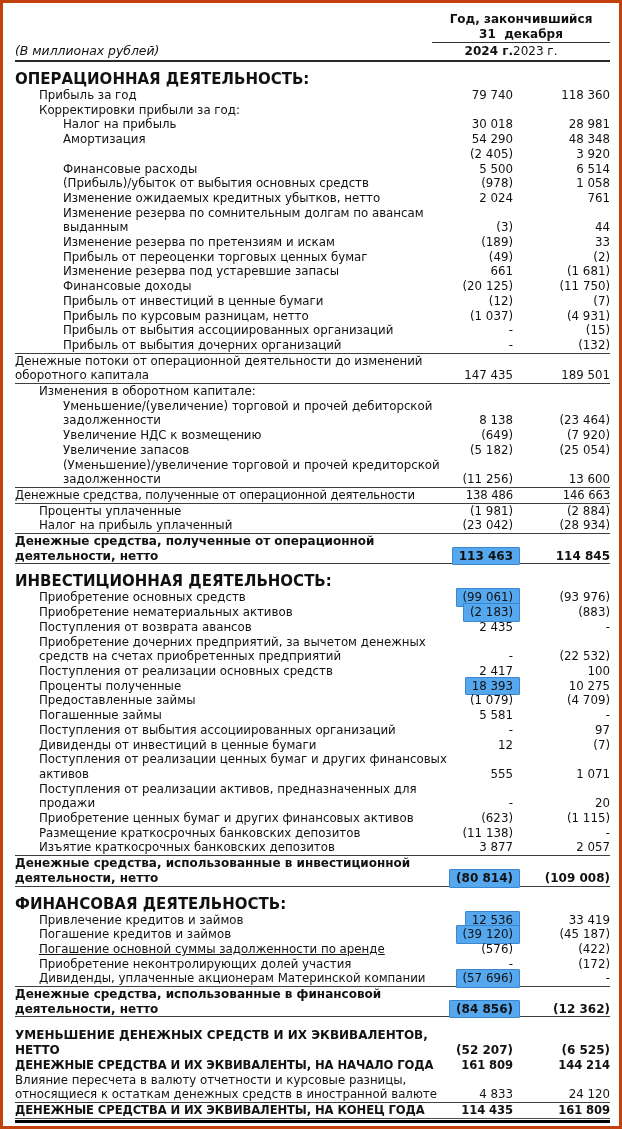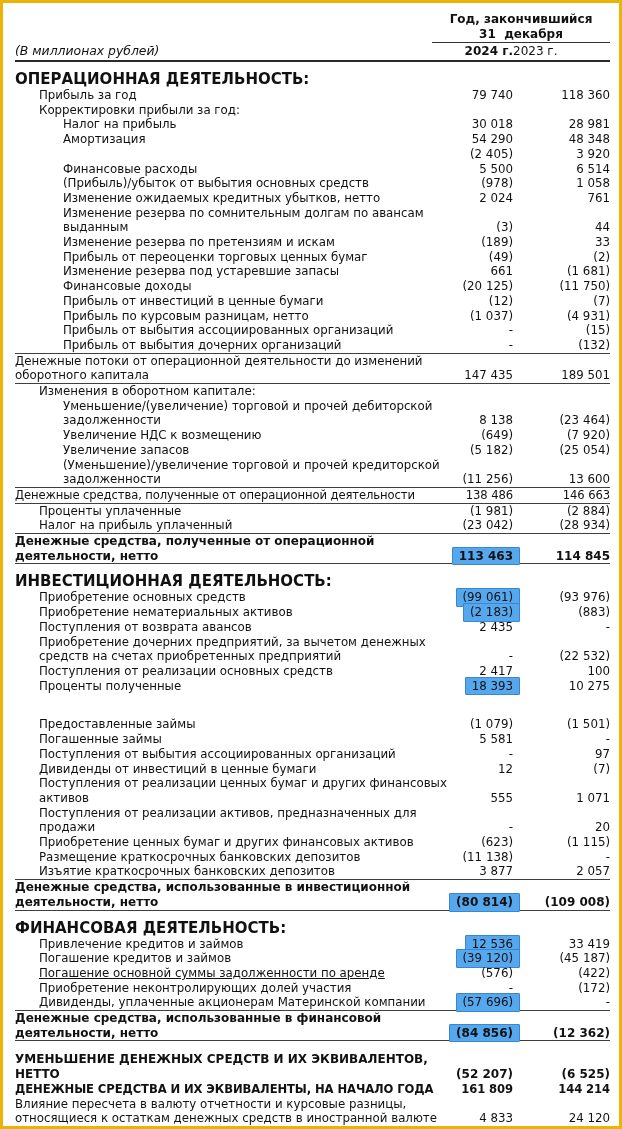--- a/index.html
+++ b/index.html
@@ -1,20 +1,20 @@
 <!DOCTYPE html>
 <html lang="ru" style="--hl: #55a7ee; --hlb: #3a86cf;"><head>
 <meta charset="utf-8">
 <style>
   html,body{margin:0;padding:0;background:#ffffff;}
   .page{
     position:relative;
     width:622px;height:1129px;
     box-sizing:border-box;
-    border:3px solid #eab308;
+    border:3px solid #c2410c;
     background:#fff;
     font-family:"DejaVu Sans","Liberation Sans",sans-serif;
     color:#111;
     overflow:hidden;
   }
   .content{padding:9px 9px 0 12px;}
   
   .hdr{border-bottom:2px solid #2a2a2a;padding-bottom:1px;}
   .hdr-right{width:178px;margin-left:auto;}
   .hdr-line1{font-weight:bold;font-size:12px;line-height:15px;text-align:center;white-space:pre;}
@@ -244,23 +244,23 @@
           <div class="label" style="padding-left: 24px;">Поступления от реализации основных средств</div>
           <div class="val v1"><span>2 417</span></div>
           <div class="val v2"><span>100</span></div>
         </div>
         <div class="row">
           <div class="label" style="padding-left: 24px;">Проценты полученные</div>
           <div class="val v1"><span class="hl">18 393</span></div>
           <div class="val v2"><span>10 275</span></div>
         </div>
         <div class="row">
-          <div class="label" style="padding-left: 24px; margin-top: 24px;">Предоставленные займы</div>
+          <div class="label" style="padding-left: 24px;">Предоставленные займы</div>
           <div class="val v1"><span>(1 079)</span></div>
-          <div class="val v2"><span>(1 501)</span></div>
+          <div class="val v2"><span>(4 709)</span></div>
         </div>
         <div class="row">
           <div class="label" style="padding-left: 24px;">Погашенные займы</div>
           <div class="val v1"><span>5 581</span></div>
           <div class="val v2"><span>-</span></div>
         </div>
         <div class="row">
           <div class="label" style="padding-left: 24px;">Поступления от выбытия ассоциированных организаций</div>
           <div class="val v1"><span>-</span></div>
           <div class="val v2"><span>97</span></div>

